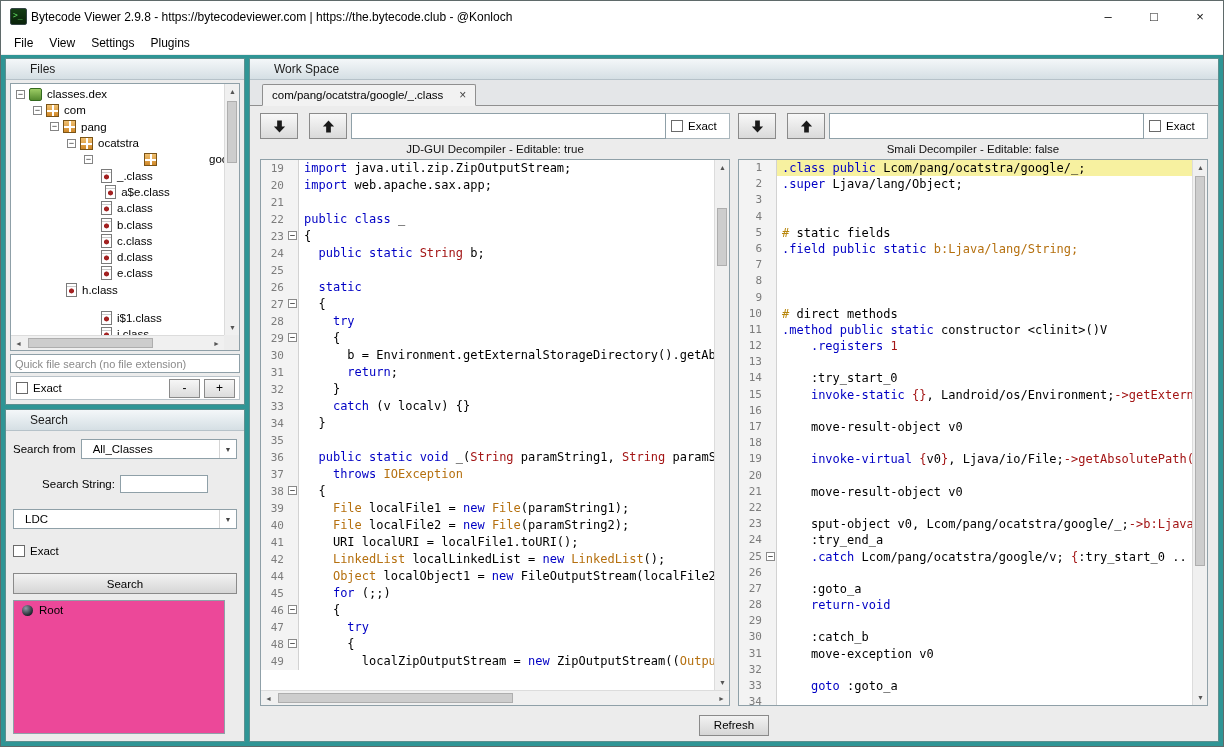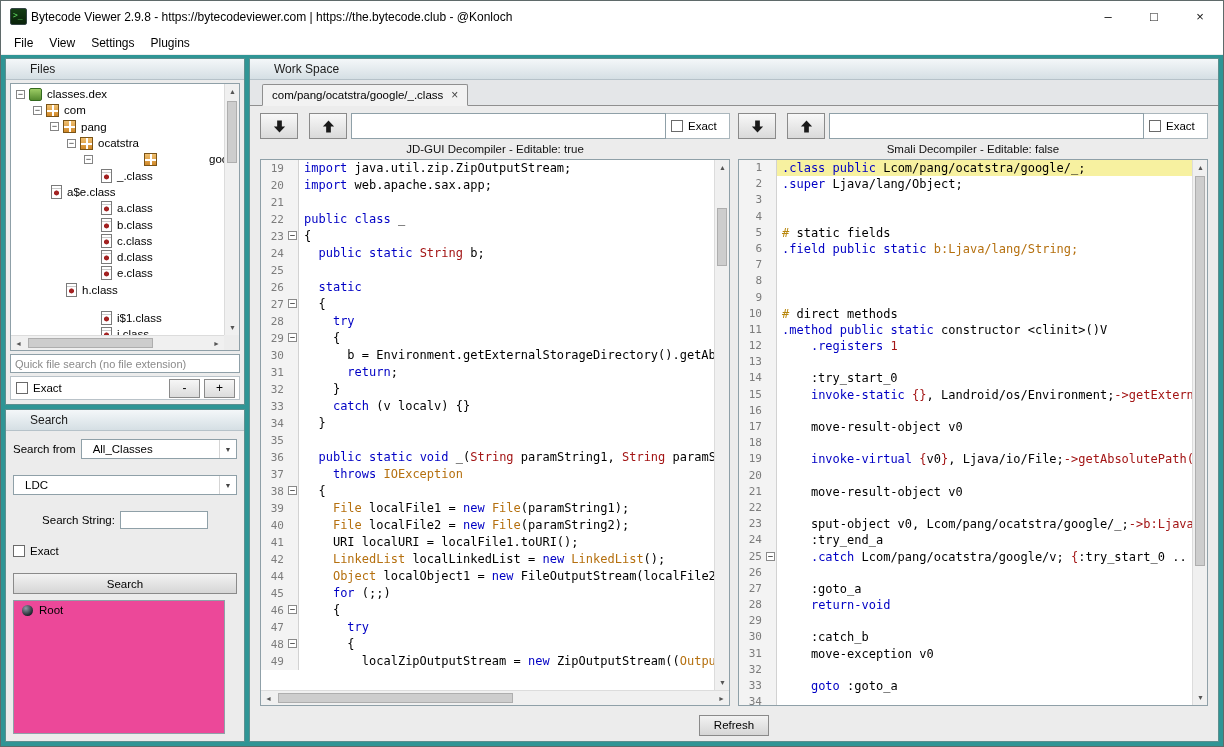--- a/index.html
+++ b/index.html
@@ -76,21 +76,21 @@
   .combo-arrow::before { content:"▼"; font-size:7px; }
   .slabel { margin-right:5px; white-space:nowrap; }
   .sstring-input { width:88px; height:18px; border:1px solid #8fa0a8; background:#fff; padding:0 3px; font-size:11.5px; font-family:"Liberation Sans",sans-serif; }
   .search-btn { margin:8px 7px 0 7px; height:21px; background:linear-gradient(#f2f2f2,#d6d6d6); border:1px solid #8a8a8a; font-size:11.5px; display:flex; align-items:center; justify-content:center; }
   .results { flex:1; margin:6px 19px 7px 7px; background:#ec4899; border:1px solid #8fa0a8; padding:3px 8px; }
   .root-row { display:flex; align-items:center; gap:6px; font-size:11.5px; }
   .root-icon { width:11px; height:11px; border-radius:50%; background:radial-gradient(circle at 35% 30%, #8e9aa6, #1d242b 72%); }
 
   
   .tabbar { flex:0 0 26px; background:#e4e6e8; border-bottom:1px solid #8f8f8f; display:flex; align-items:flex-end; padding:0 0 0 12px; }
-  .tab { display:flex; align-items:center; gap:8px; height:22px; padding:0 9px; background:#f2f2f2; border:1px solid #8f8f8f; border-bottom:1px solid #f2f2f2; margin-bottom:-1px; font-size:11.5px; border-radius:2px 2px 0 0; }
+  .tab { display:flex; align-items:center; gap:16px; height:22px; padding:0 9px; background:#f2f2f2; border:1px solid #8f8f8f; border-bottom:1px solid #f2f2f2; margin-bottom:-1px; font-size:11.5px; border-radius:2px 2px 0 0; }
   .tab-close { color:#444; font-size:12px; line-height:10px; }
 
   .ws-content { flex:1; display:flex; gap:8px; padding:7px 10px 3px 10px; overflow:hidden; }
   .viewer { flex:1; min-width:0; display:flex; flex-direction:column; }
   .viewer-toolbar { flex:0 0 26px; display:flex; margin-bottom:3px; }
   .arrow-btn { width:38px; height:26px; background:linear-gradient(#f8f8f8,#dadada); border:1px solid #8a8a8a; display:flex; align-items:center; justify-content:center; }
   .arrow-btn + .arrow-btn { margin-left:11px; }
   .tb-input { flex:1; margin-left:4px; height:26px; border:1px solid #8fa0a8; background:#fff; padding:0 4px; font-size:12px; font-family:"Liberation Sans",sans-serif; min-width:0; }
   .tb-exact { width:64px; height:26px; background:#fff; border:1px solid #aab6bc; border-left:none; display:flex; align-items:center; gap:5px; padding-left:5px; font-size:11.5px; }
   .viewer-header { flex:0 0 17px; text-align:center; font-size:11.5px; color:#111; padding-top:1px; }
@@ -167,21 +167,21 @@
             </div>
             <div class="tree-row" style="padding-left: 73px; gap: 47px;">
               <span class="expander"></span>
               <span class="ticon package"></span>
               <span>google</span>
             </div>
             <div class="tree-row" style="padding-left: 90px;">
               <span class="ticon class"></span>
               <span>_.class</span>
             </div>
-            <div class="tree-row" style="padding-left: 40px;">
+            <div class="tree-row" style="padding-left: 40px; justify-content: center;">
               <span class="ticon class"></span>
               <span>a$e.class</span>
             </div>
             <div class="tree-row" style="padding-left: 90px;">
               <span class="ticon class"></span>
               <span>a.class</span>
             </div>
             <div class="tree-row" style="padding-left: 90px;">
               <span class="ticon class"></span>
               <span>b.class</span>
@@ -241,29 +241,29 @@
 
     <div class="panel search-panel">
       <div class="panel-title">Search</div>
       <div class="srow">
         <span class="slabel">Search from</span>
         <div class="combo">
           <span>All_Classes</span>
           <span class="combo-arrow"></span>
         </div>
       </div>
+      <div class="srow center">
+        <span class="slabel">Search String:</span>
+        <input class="sstring-input" value="" style="">
+      </div>
       <div class="srow">
         <div class="combo">
           <span>LDC</span>
           <span class="combo-arrow"></span>
         </div>
-      </div>
-      <div class="srow center">
-        <span class="slabel">Search String:</span>
-        <input class="sstring-input" value="" style="">
       </div>
       <div class="srow">
         <div class="checkbox">
           <span class="cb"></span>
           <span>Exact</span>
         </div>
       </div>
       <div class="search-btn">Search</div>
       <div class="results">
         <div class="root-row">

